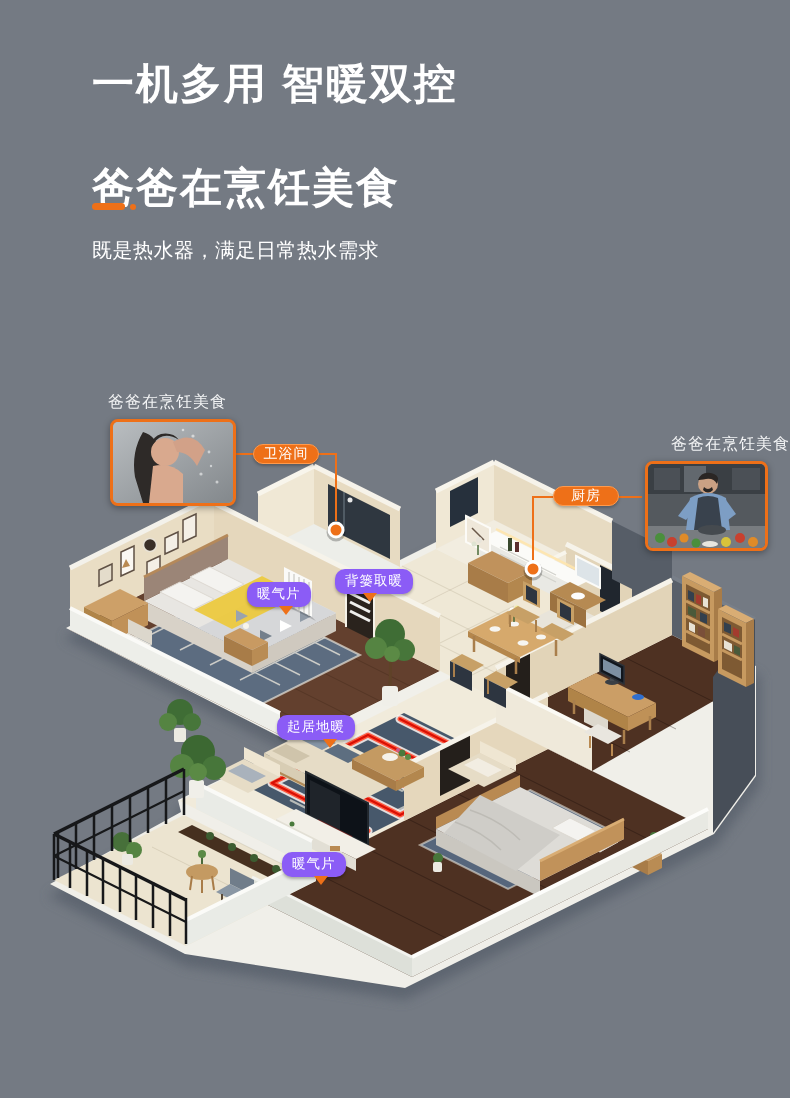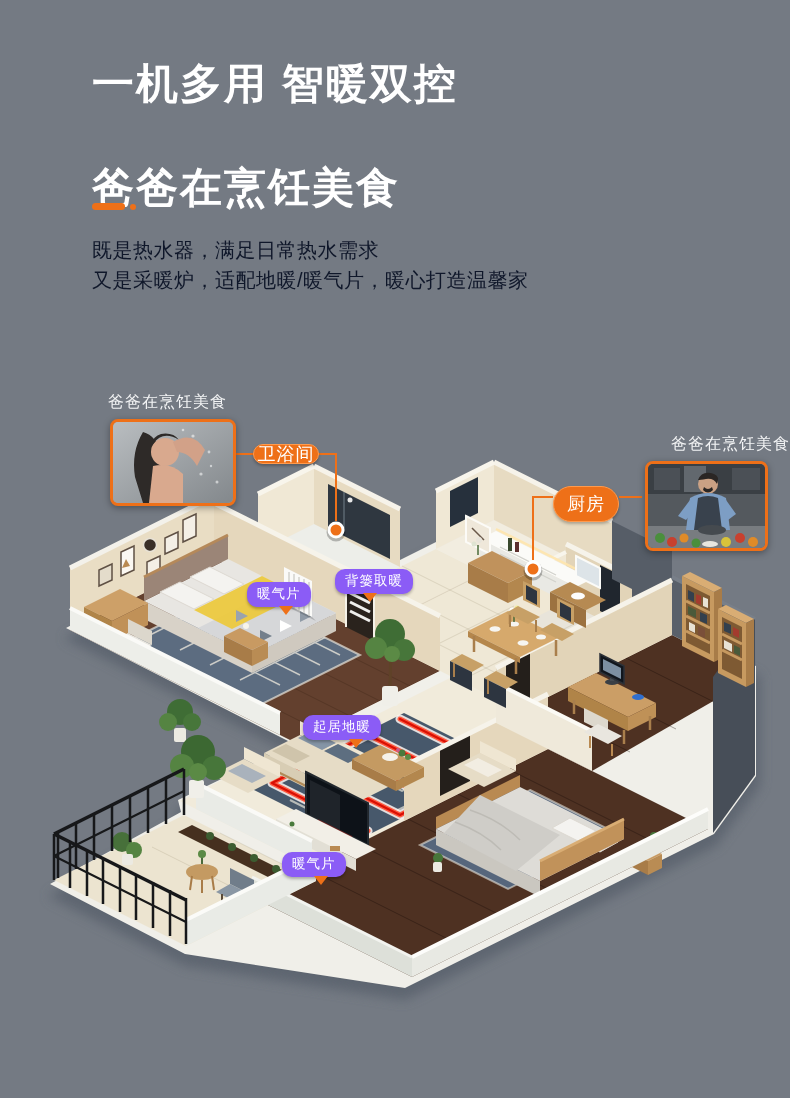--- a/index.html
+++ b/index.html
@@ -3,48 +3,47 @@
 <meta charset="utf-8">
 <style>
   html,body{margin:0;padding:0;}
   body{font-family:"Liberation Sans",sans-serif;}
   #stage{position:relative;width:790px;height:1098px;background:#747a83;overflow:hidden;}
   
   .headline{position:absolute;left:92px;top:58px;color:#ffffff;font-size:42px;line-height:52px;
     font-weight:600;letter-spacing:2px;white-space:pre-line;}
   .accent-bar{position:absolute;left:92px;top:203px;width:33px;height:7px;border-radius:3.5px;}
   .accent-dot{position:absolute;left:130px;top:204px;width:6px;height:6px;border-radius:50%;}
-  .subtitle{position:absolute;left:92px;top:235px;color:#0f172a;font-size:20px;line-height:30px;letter-spacing:0.5px;}
+  .subtitle{position:absolute;left:92px;top:235px;color:#ffffff;font-size:20px;line-height:30px;letter-spacing:0.5px;}
   
   .caption{position:absolute;color:#f3f4f5;font-size:16px;letter-spacing:1px;}
   .photo{position:absolute;border:3px solid #ee7018;border-radius:8px;overflow:hidden;
     box-shadow:0 2px 7px rgba(0,0,0,.35);background:#9aa0a4;}
   .photo svg{display:block;}
   
   .tag{position:absolute;box-sizing:border-box;background:#ee7018;border:1.5px solid #ff9a4d;
-    color:#fff;font-size:18px;letter-spacing:1px;border-radius:999px;display:flex;align-items:center;
+    color:#fff;font-size:14px;letter-spacing:1px;border-radius:999px;display:flex;align-items:center;
     justify-content:center;box-shadow:0 2px 3px rgba(0,0,0,.25);}
   .bubble{position:absolute;background:#8b5cf6;color:#fff;font-size:13.5px;letter-spacing:1px;
     padding:3px 10px 4px;border-radius:10px;box-shadow:0 2px 3px rgba(0,0,0,.28);white-space:nowrap;}
   .bubble::after{content:"";position:absolute;bottom:-8px;left:var(--tx,50%);margin-left:-7px;
     border:7px solid transparent;border-top:9px solid #ee7018;border-bottom:0;}
   svg{position:absolute;left:0;top:0;}
 </style>
 </head>
 <body>
 
 <div id="stage">
 
   <div class="headline"><span>一机多用 智暖双控</span><br>
   <span>爸爸在烹饪美食</span></div>
   <div class="accent-bar" style="background:#ee7018"></div>
   <div class="accent-dot" style="background:#ee7018"></div>
   <div class="subtitle">
     <div>既是热水器，满足日常热水需求</div>
-    <div>又是采暖炉，适配地暖/暖气片，暖心打造温馨家</div>
   </div>
 
   <svg width="790" height="1098" viewBox="0 0 790 1098">
     <defs>
       <filter id="soft" x="-20%" y="-20%" width="140%" height="140%">
           <feGaussianBlur stdDeviation="6"></feGaussianBlur>
         </filter>
       <clipPath id="rug1clip">
           <polygon points="230,590 360,655 260,705 130,640"></polygon>
         </clipPath>
@@ -603,22 +602,22 @@
           <circle cx="24" cy="78" r="5" fill="#c8402e"></circle>
         <circle cx="36" cy="74" r="4.5" fill="#e08b28"></circle>
           <circle cx="48" cy="79" r="4.5" fill="#4a8f3c"></circle>
         <circle cx="78" cy="78" r="5" fill="#d8c23a"></circle>
           <circle cx="92" cy="74" r="5" fill="#c8402e"></circle>
         <circle cx="105" cy="78" r="5" fill="#e08b28"></circle>
           <ellipse cx="62" cy="80" rx="8" ry="3" fill="#e8e6e0"></ellipse>
       </g>
     </svg>
   </div>
-  <div class="tag" style="left:553px;top:486px;width:66px;height:36px">
+  <div class="tag" style="left:553px;top:486px;width:66px;height:20px">
       <span>厨房</span>
     </div>
 
   <div class="bubble" style="left:247px;top:582px;--tx:62%"><span>暖气片</span></div>
   <div class="bubble" style="left:335px;top:569px;--tx:45%"><span>背篓取暖</span></div>
-  <div class="bubble" style="left:303px;top:715px;--tx:68%"><span>起居地暖</span></div>
+  <div class="bubble" style="left:277px;top:715px;--tx:68%"><span>起居地暖</span></div>
   <div class="bubble" style="left:282px;top:852px;--tx:62%"><span>暖气片</span></div>
 
 </div>
 
 </body></html>

